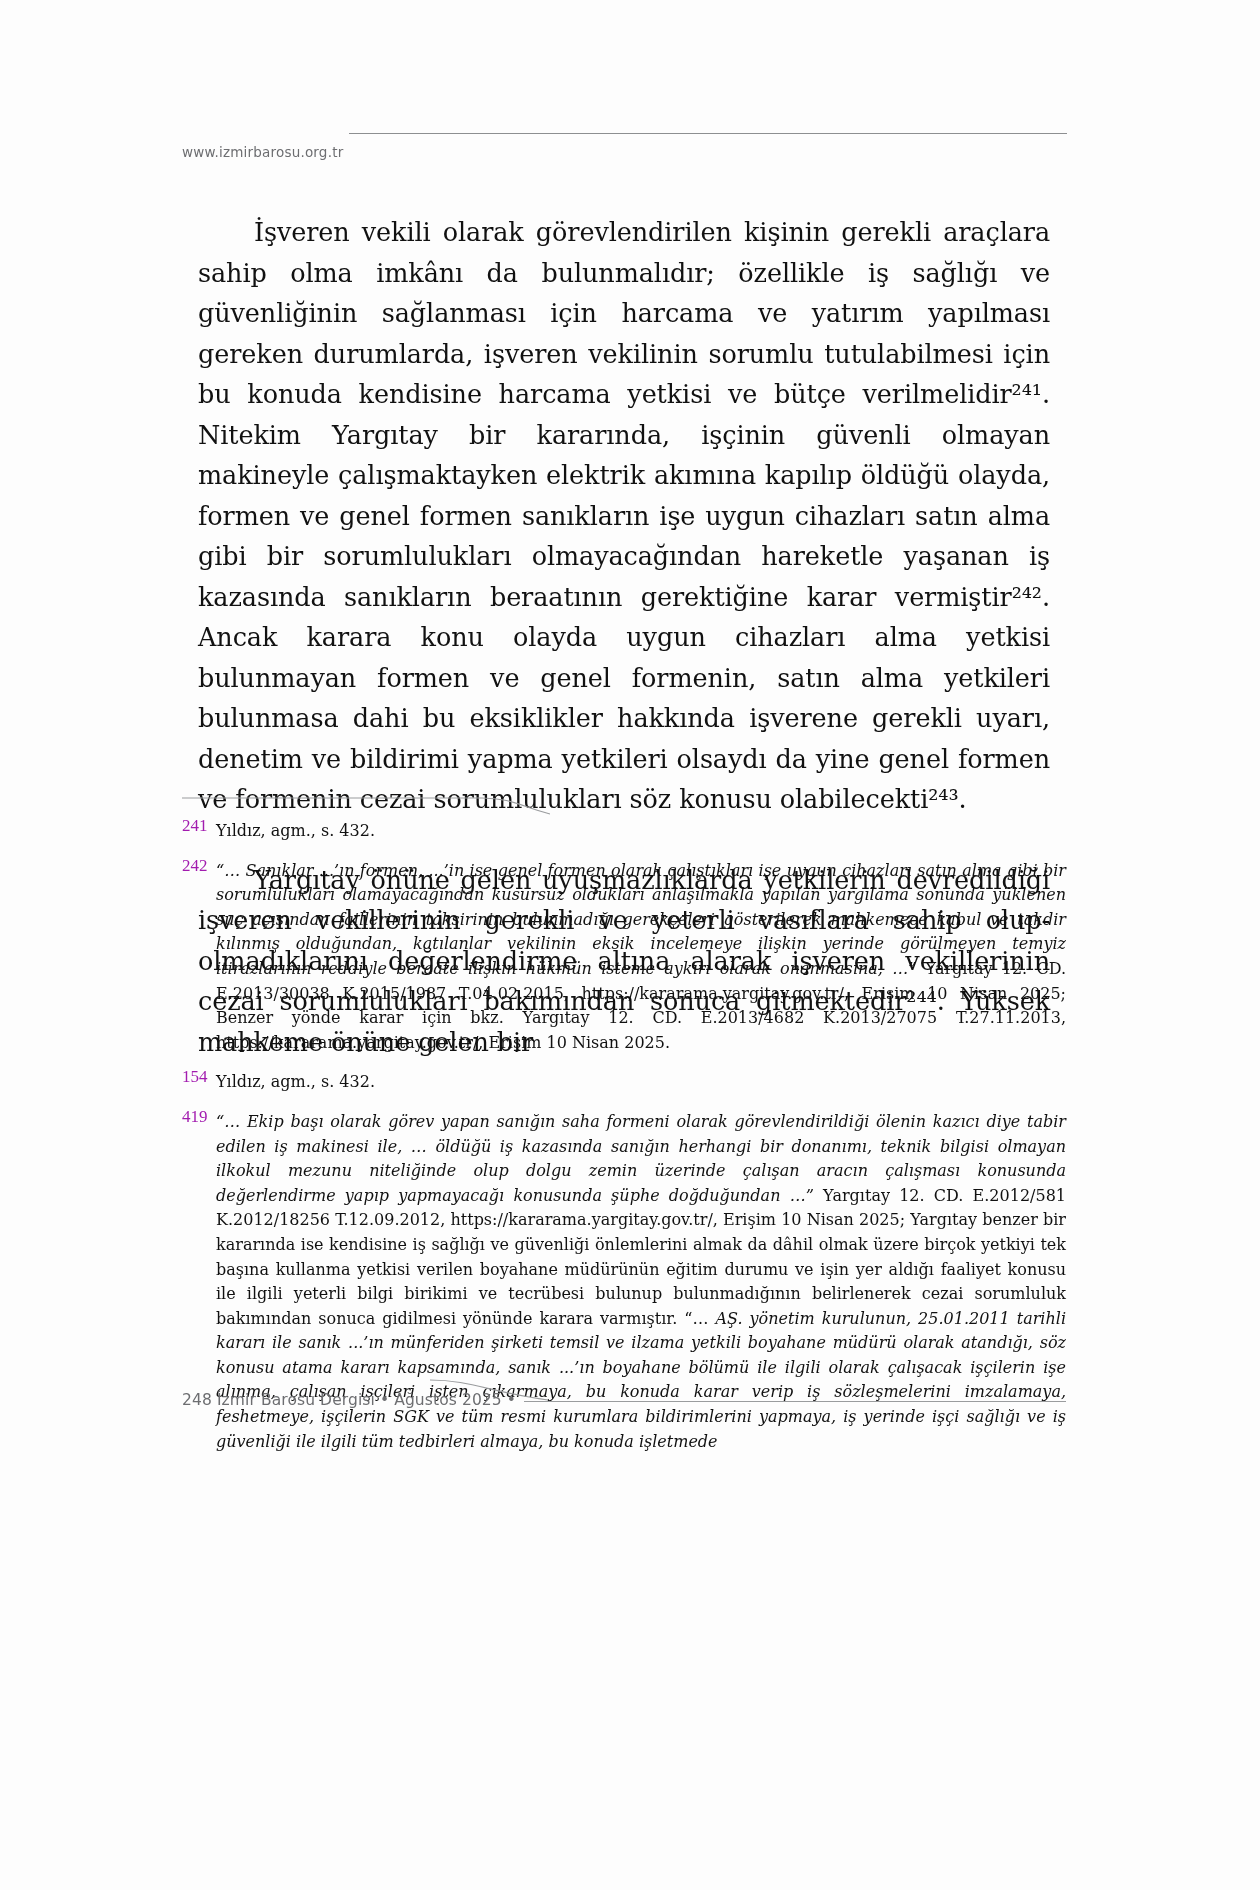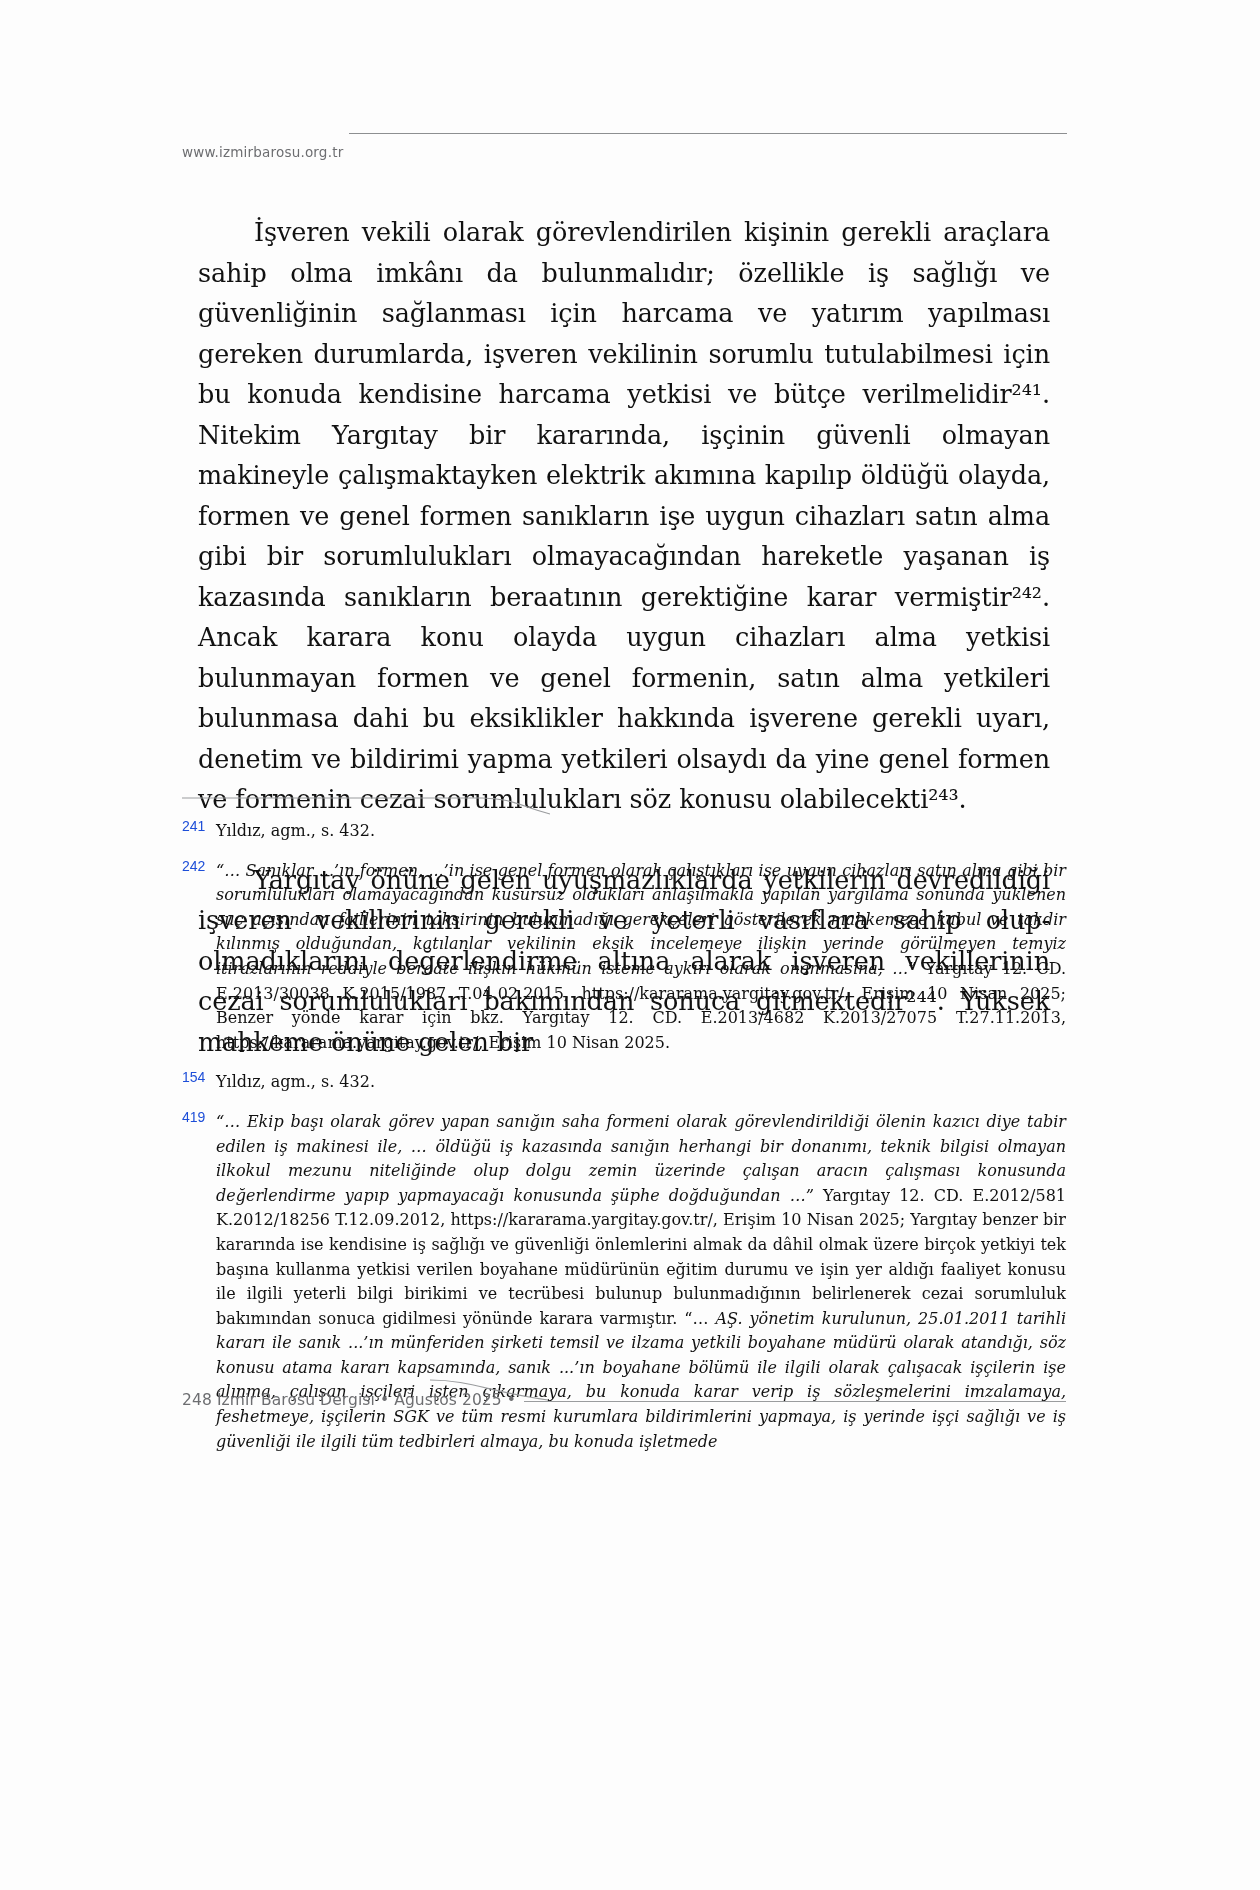--- a/index.html
+++ b/index.html
@@ -86,24 +86,24 @@
     left: 182px;
     width: 884px;
   }
   .fn {
     display: flex;
     align-items: flex-start;
     margin-bottom: 11px;
   }
   .fn-num {
     flex: 0 0 34px;
-    font-family: Liberation Sans, sans-serif;
-    font-size: 14px;
+    font-family: Liberation Serif, serif;
+    font-size: 17px;
     line-height: 22px;
-    color: #1d4ed8;
+    color: #a21caf;
     padding-top: 0px;
   }
   .fn-body {
     flex: 1 1 auto;
     font-family: "DejaVu Serif", serif;
     font-size: 16px;
     line-height: 24.6px;
     text-align: justify;
     color: #111;
     padding-top: 4px;

